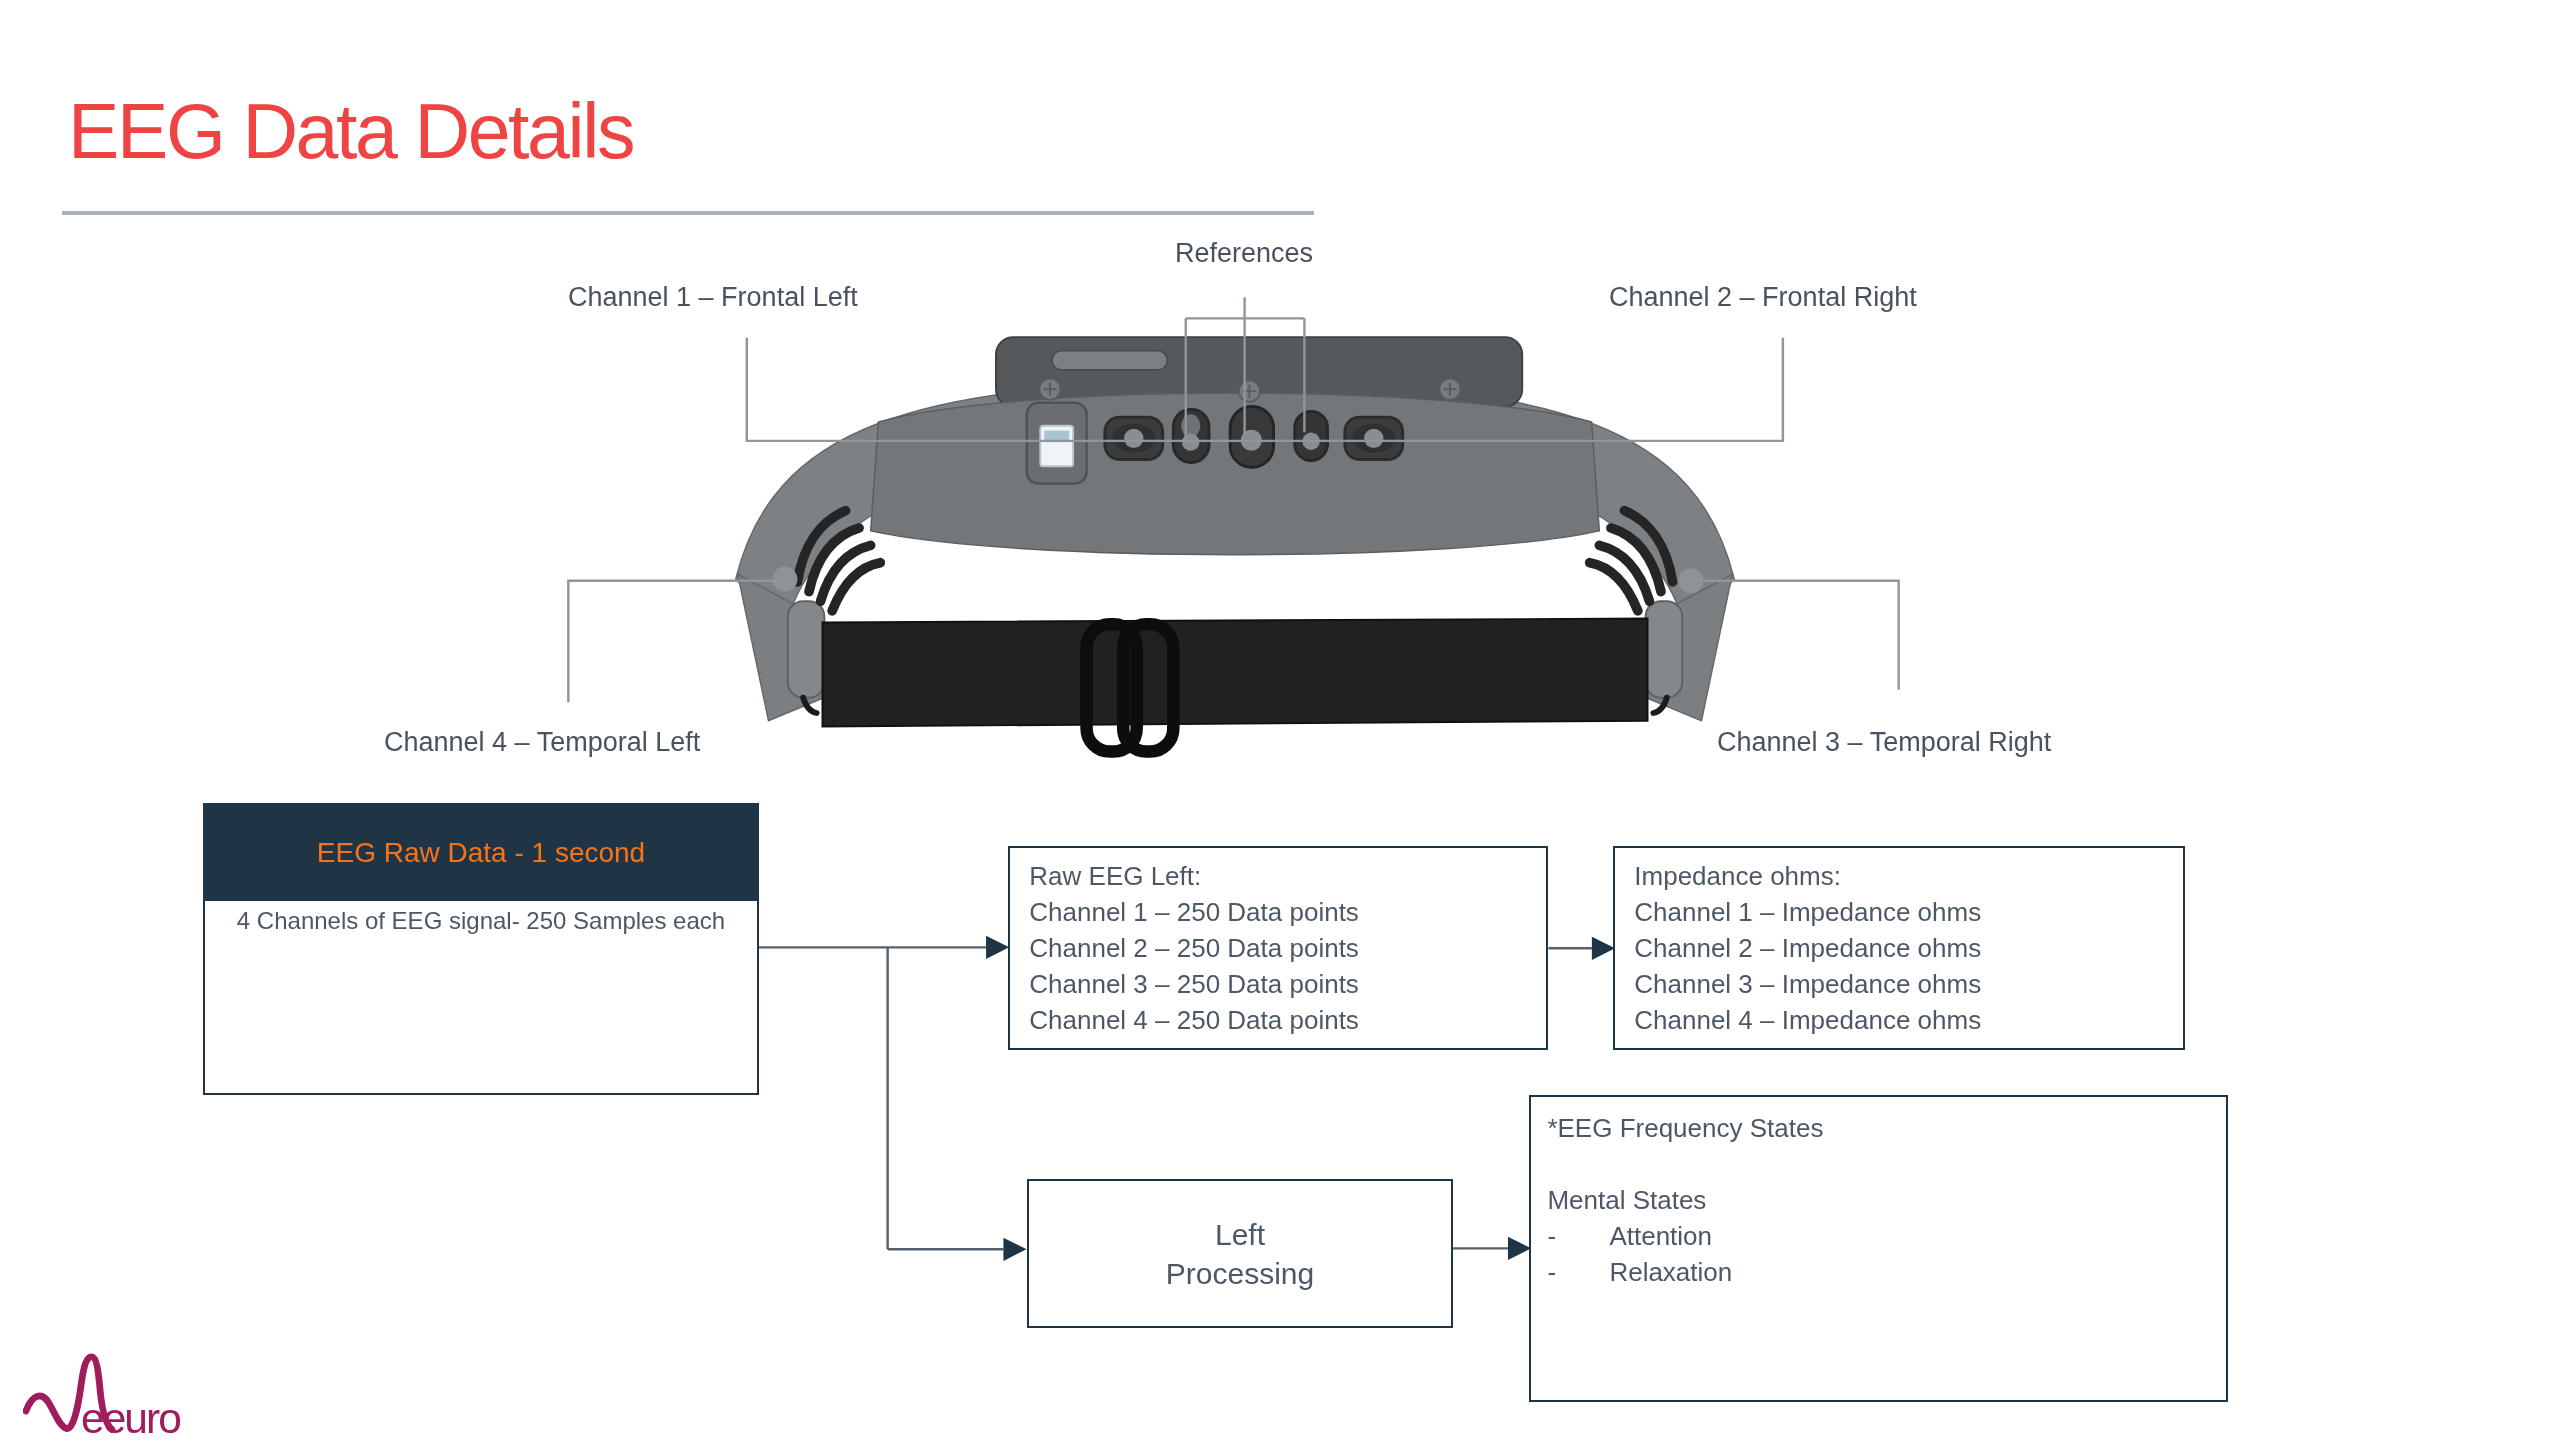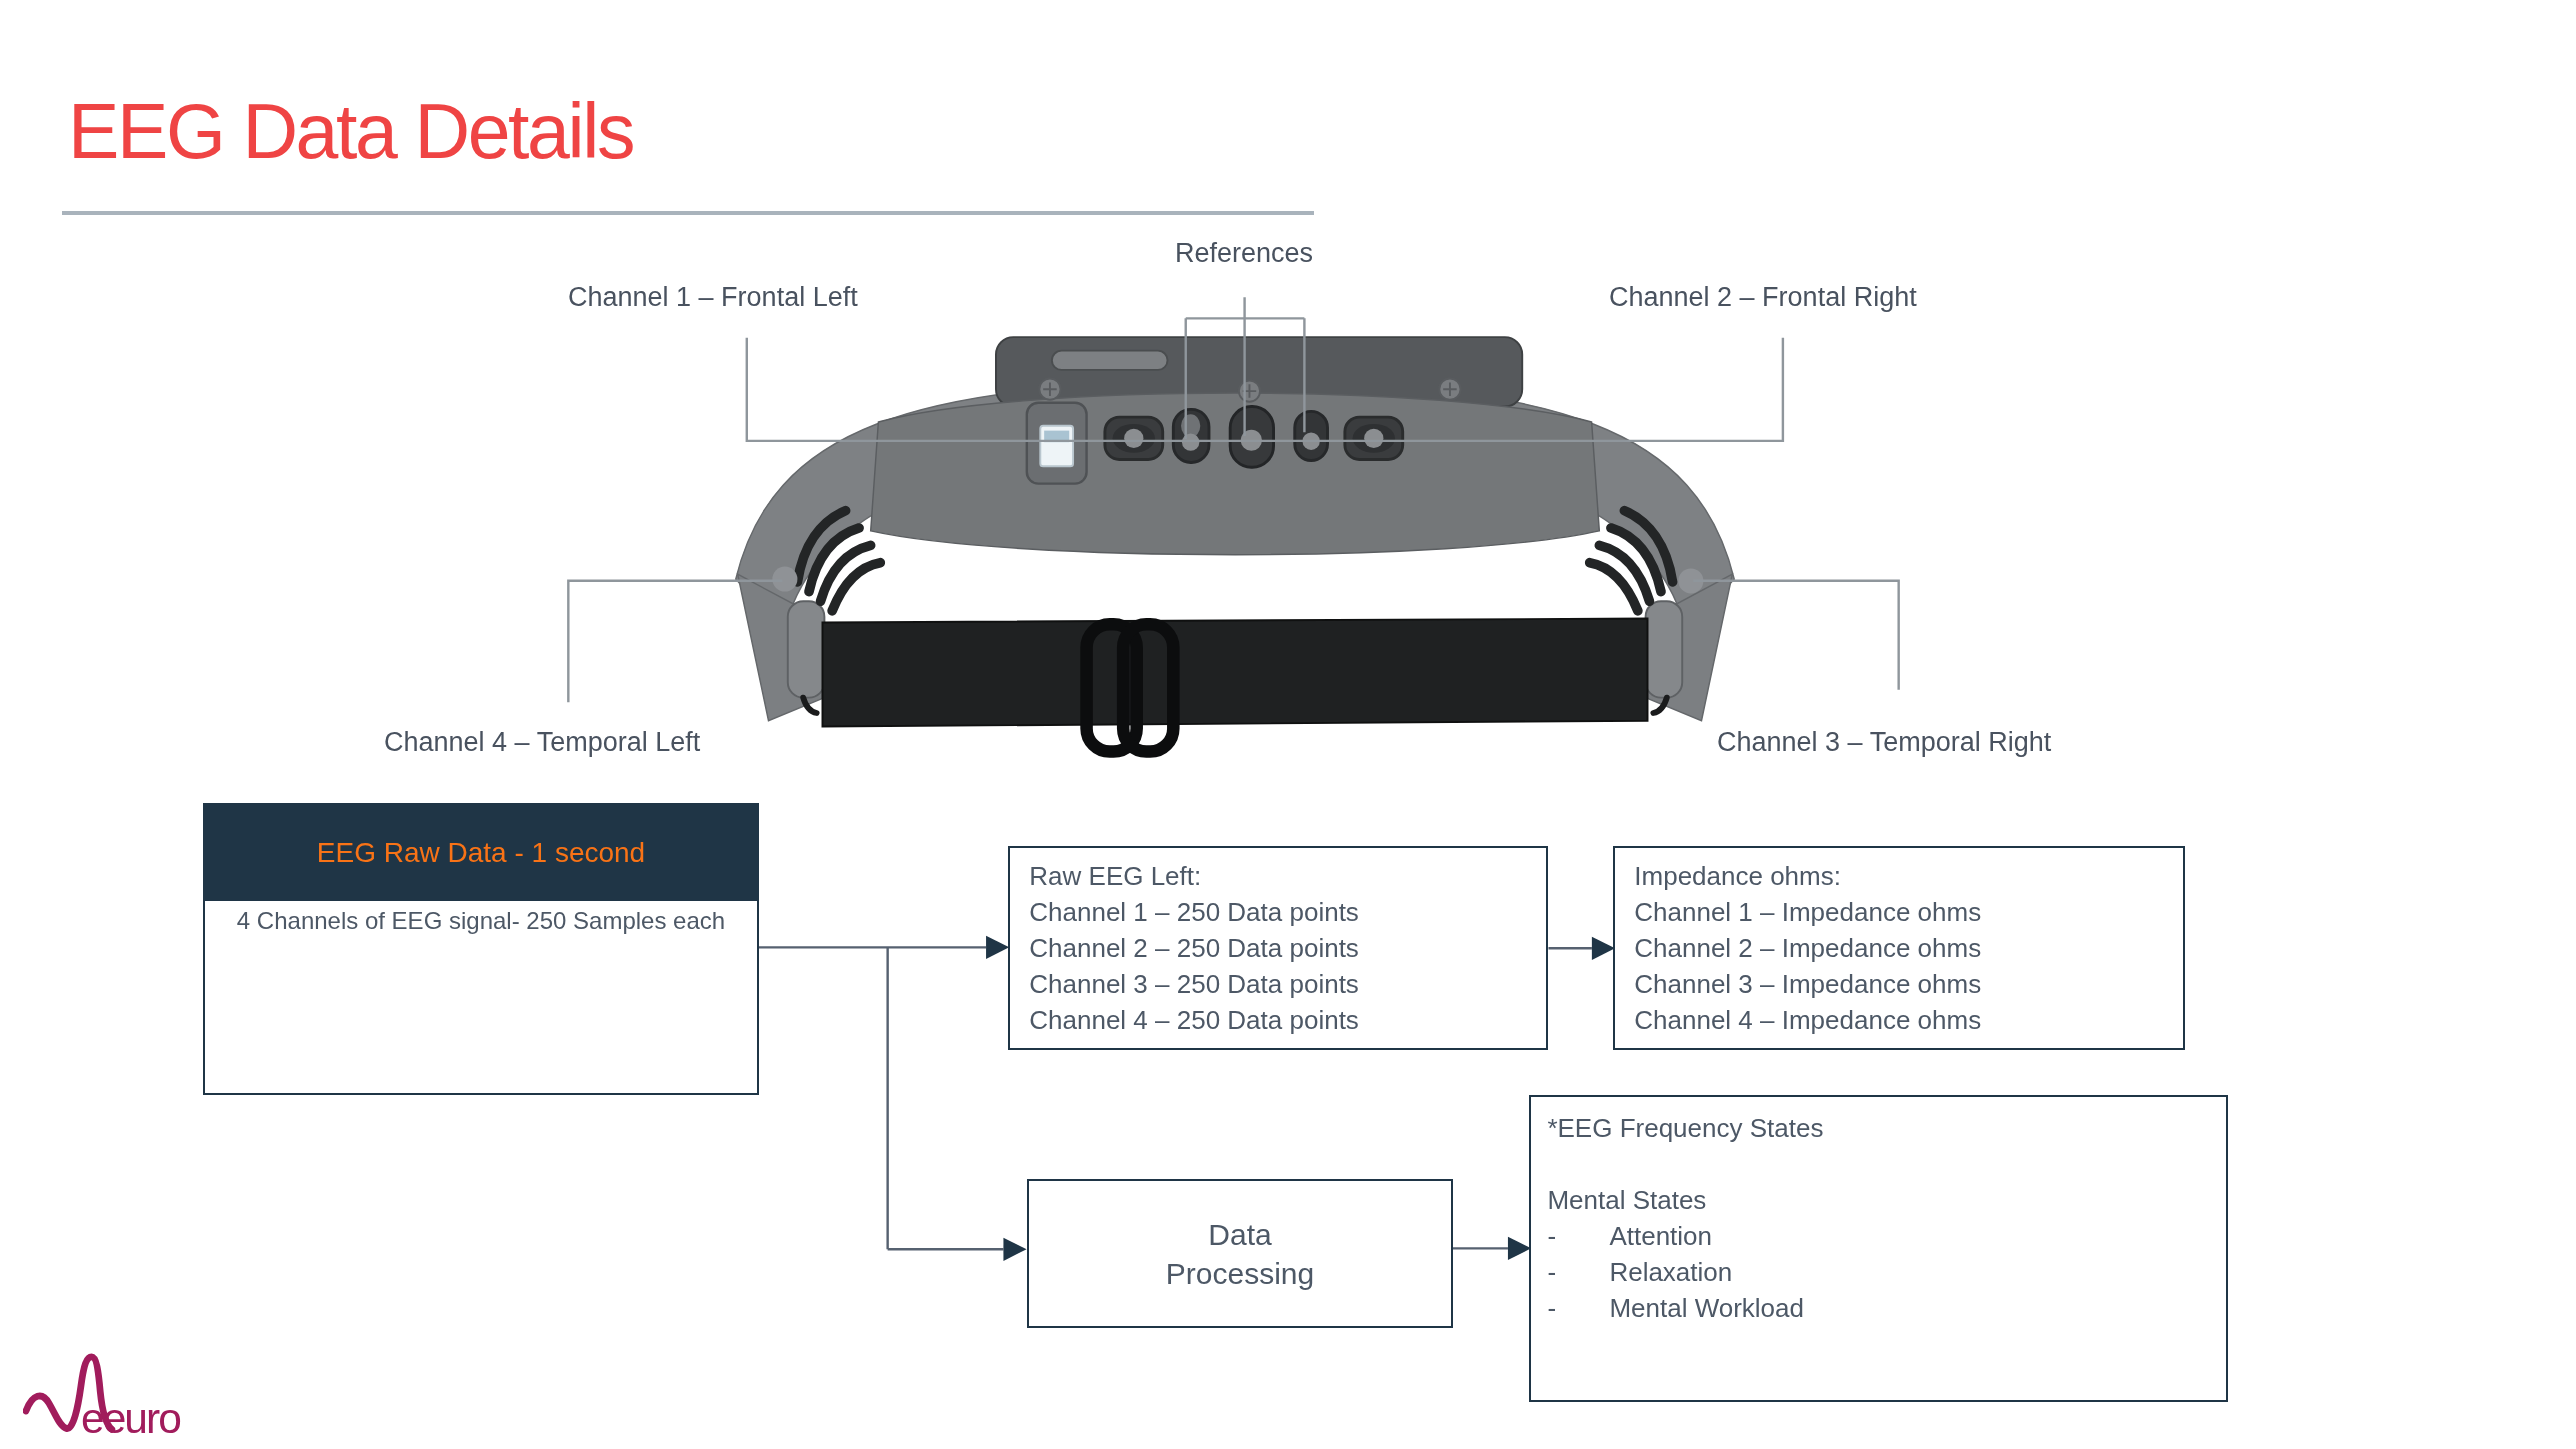--- a/index.html
+++ b/index.html
@@ -152,31 +152,30 @@
     <div class="box-lines">
       <div>Impedance ohms:</div>
       <div>Channel 1 – Impedance ohms</div>
       <div>Channel 2 – Impedance ohms</div>
       <div>Channel 3 – Impedance ohms</div>
       <div>Channel 4 – Impedance ohms</div>
     </div>
   </div>
 
   <div class="box proc-box">
-    <div>Data</div>
+    <div>Left</div>
     <div>Processing</div>
   </div>
 
   <div class="box out-box">
     <div class="row">*EEG Frequency States</div>
     <div class="row"></div>
     <div class="row">Mental States</div>
     <div class="row bullet"><span class="dash">-</span><span>Attention</span></div>
     <div class="row bullet"><span class="dash">-</span><span>Relaxation</span></div>
-    <div class="row bullet"><span class="dash">-</span><span>Mental Workload</span></div>
     <div class="row"></div>
   </div>
 
   <svg class="abs logo-svg" width="169" height="95" viewBox="0 0 175 98">
     <path d="M 3,62 C 10,44 20,42 27,54 C 34,66 38,78 45,80 C 52,82 57,58 60,36 C 63,14 66,6 71,6 C 76,6 78,20 80,42 C 82,62 86,76 92,81" stroke="#A11C5C" stroke-width="7" fill="none" stroke-linecap="round"></path>
     <text x="60" y="85" font-size="44" letter-spacing="-2" fill="#A11C5C">eeuro</text>
   </svg>
 
 </div>
 

